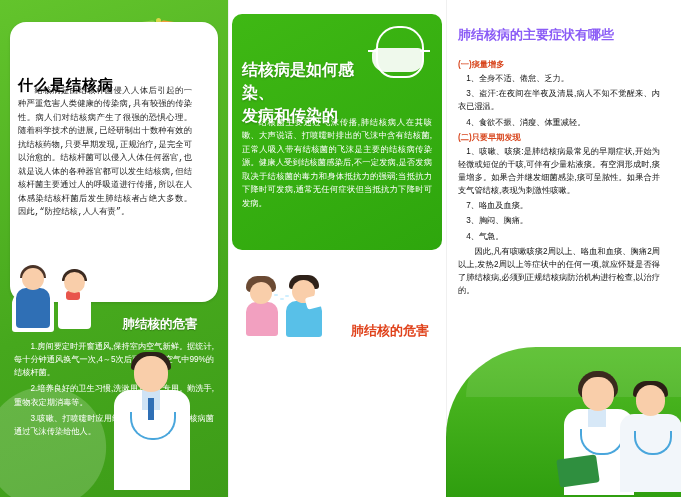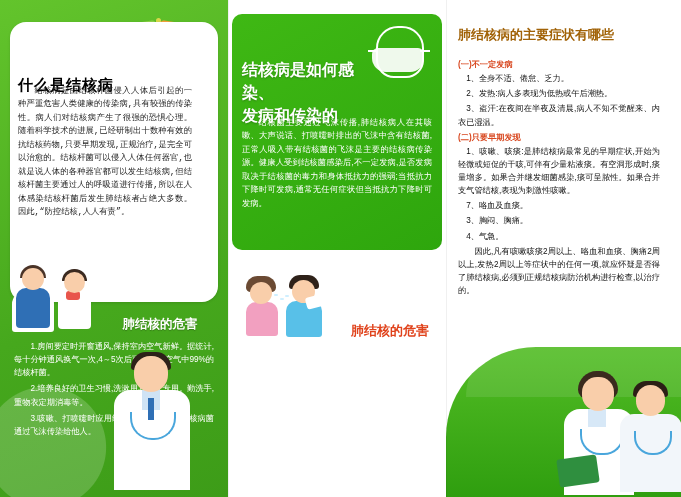--- a/index.html
+++ b/index.html
@@ -139,21 +139,21 @@
   .couple .b-head{position:absolute;left:48px;top:4px;width:23px;height:23px;background:#f9ceaa;border-radius:50%;}
   .couple .b-hair{position:absolute;left:45px;top:-1px;width:30px;height:14px;background:#2e2119;border-radius:15px 15px 4px 4px;}
   .couple .b-body{position:absolute;left:42px;top:25px;width:36px;height:36px;background:#58c0e8;border-radius:10px 10px 3px 3px;}
   .couple .tissue{position:absolute;left:62px;top:20px;width:16px;height:12px;background:#ffffff;border-radius:3px;transform:rotate(-15deg);}
   .couple .spray{position:absolute;left:30px;top:18px;width:16px;height:10px;}
   .couple .spray i{position:absolute;width:4px;height:2px;background:#cfefff;border-radius:2px;}
 
   
   .p3-title{
     position:absolute;left:12px;top:26px;width:216px;
-    font-size:13px;font-weight:bold;color:#a16207;line-height:1.4;
+    font-size:13px;font-weight:bold;color:#8b5cf6;line-height:1.4;
   }
   .p3-body{
     position:absolute;left:12px;top:56px;width:214px;
     font-size:8.2px;line-height:1.6;color:#111111;text-align:justify;
   }
   .p3-body .h{color:#d8471f;font-weight:bold;display:block;margin:2px 0 1px;}
   .p3-body p{margin:0 12px 2px 0;}
   .p3-body .ind{text-indent:1em;}
   .p3-body .ind2{text-indent:2em;}
 
@@ -267,24 +267,24 @@
         </div>
     </div>
 
     <div class="p2-sub">肺结核的危害</div>
   </div>
 
   <div class="panel panel-3">
     <div class="p3-title">肺结核病的主要症状有哪些</div>
 
     <div class="p3-body">
-      <span class="h">(一)不一定发病</span>
+      <span class="h">(一)痰量增多</span>
       <p class="ind">1、全身不适、倦怠、乏力。</p>
-      <p class="ind">2、发热:病人多表现为低热或午后潮热。</p>
       <p class="ind">3、盗汗:在夜间在半夜及清晨,病人不知不觉醒来、内衣已湿温。</p>
+      <p class="ind">4、食欲不振、消瘦、体重减轻。</p>
       <span class="h">(二)只要早期发现</span>
       <p class="ind">1、咳嗽、咳痰:是肺结核病最常见的早期症状,开始为轻微或短促的干咳,可伴有少量粘液痰。有空洞形成时,痰量增多。如果合并继发细菌感染,痰可呈脓性。如果合并支气管结核,表现为刺激性咳嗽。</p>
       <p class="ind">7、咯血及血痰。</p>
       <p class="ind">3、胸闷、胸痛。</p>
       <p class="ind">4、气急。</p>
       <p class="ind2">因此,凡有咳嗽咳痰2周以上、咯血和血痰、胸痛2周以上,发热2周以上等症状中的任何一项,就应怀疑是否得了肺结核病,必须到正规结核病防治机构进行检查,以治疗的。</p>
     </div>
 
     <div class="p3-curve"></div>
 

